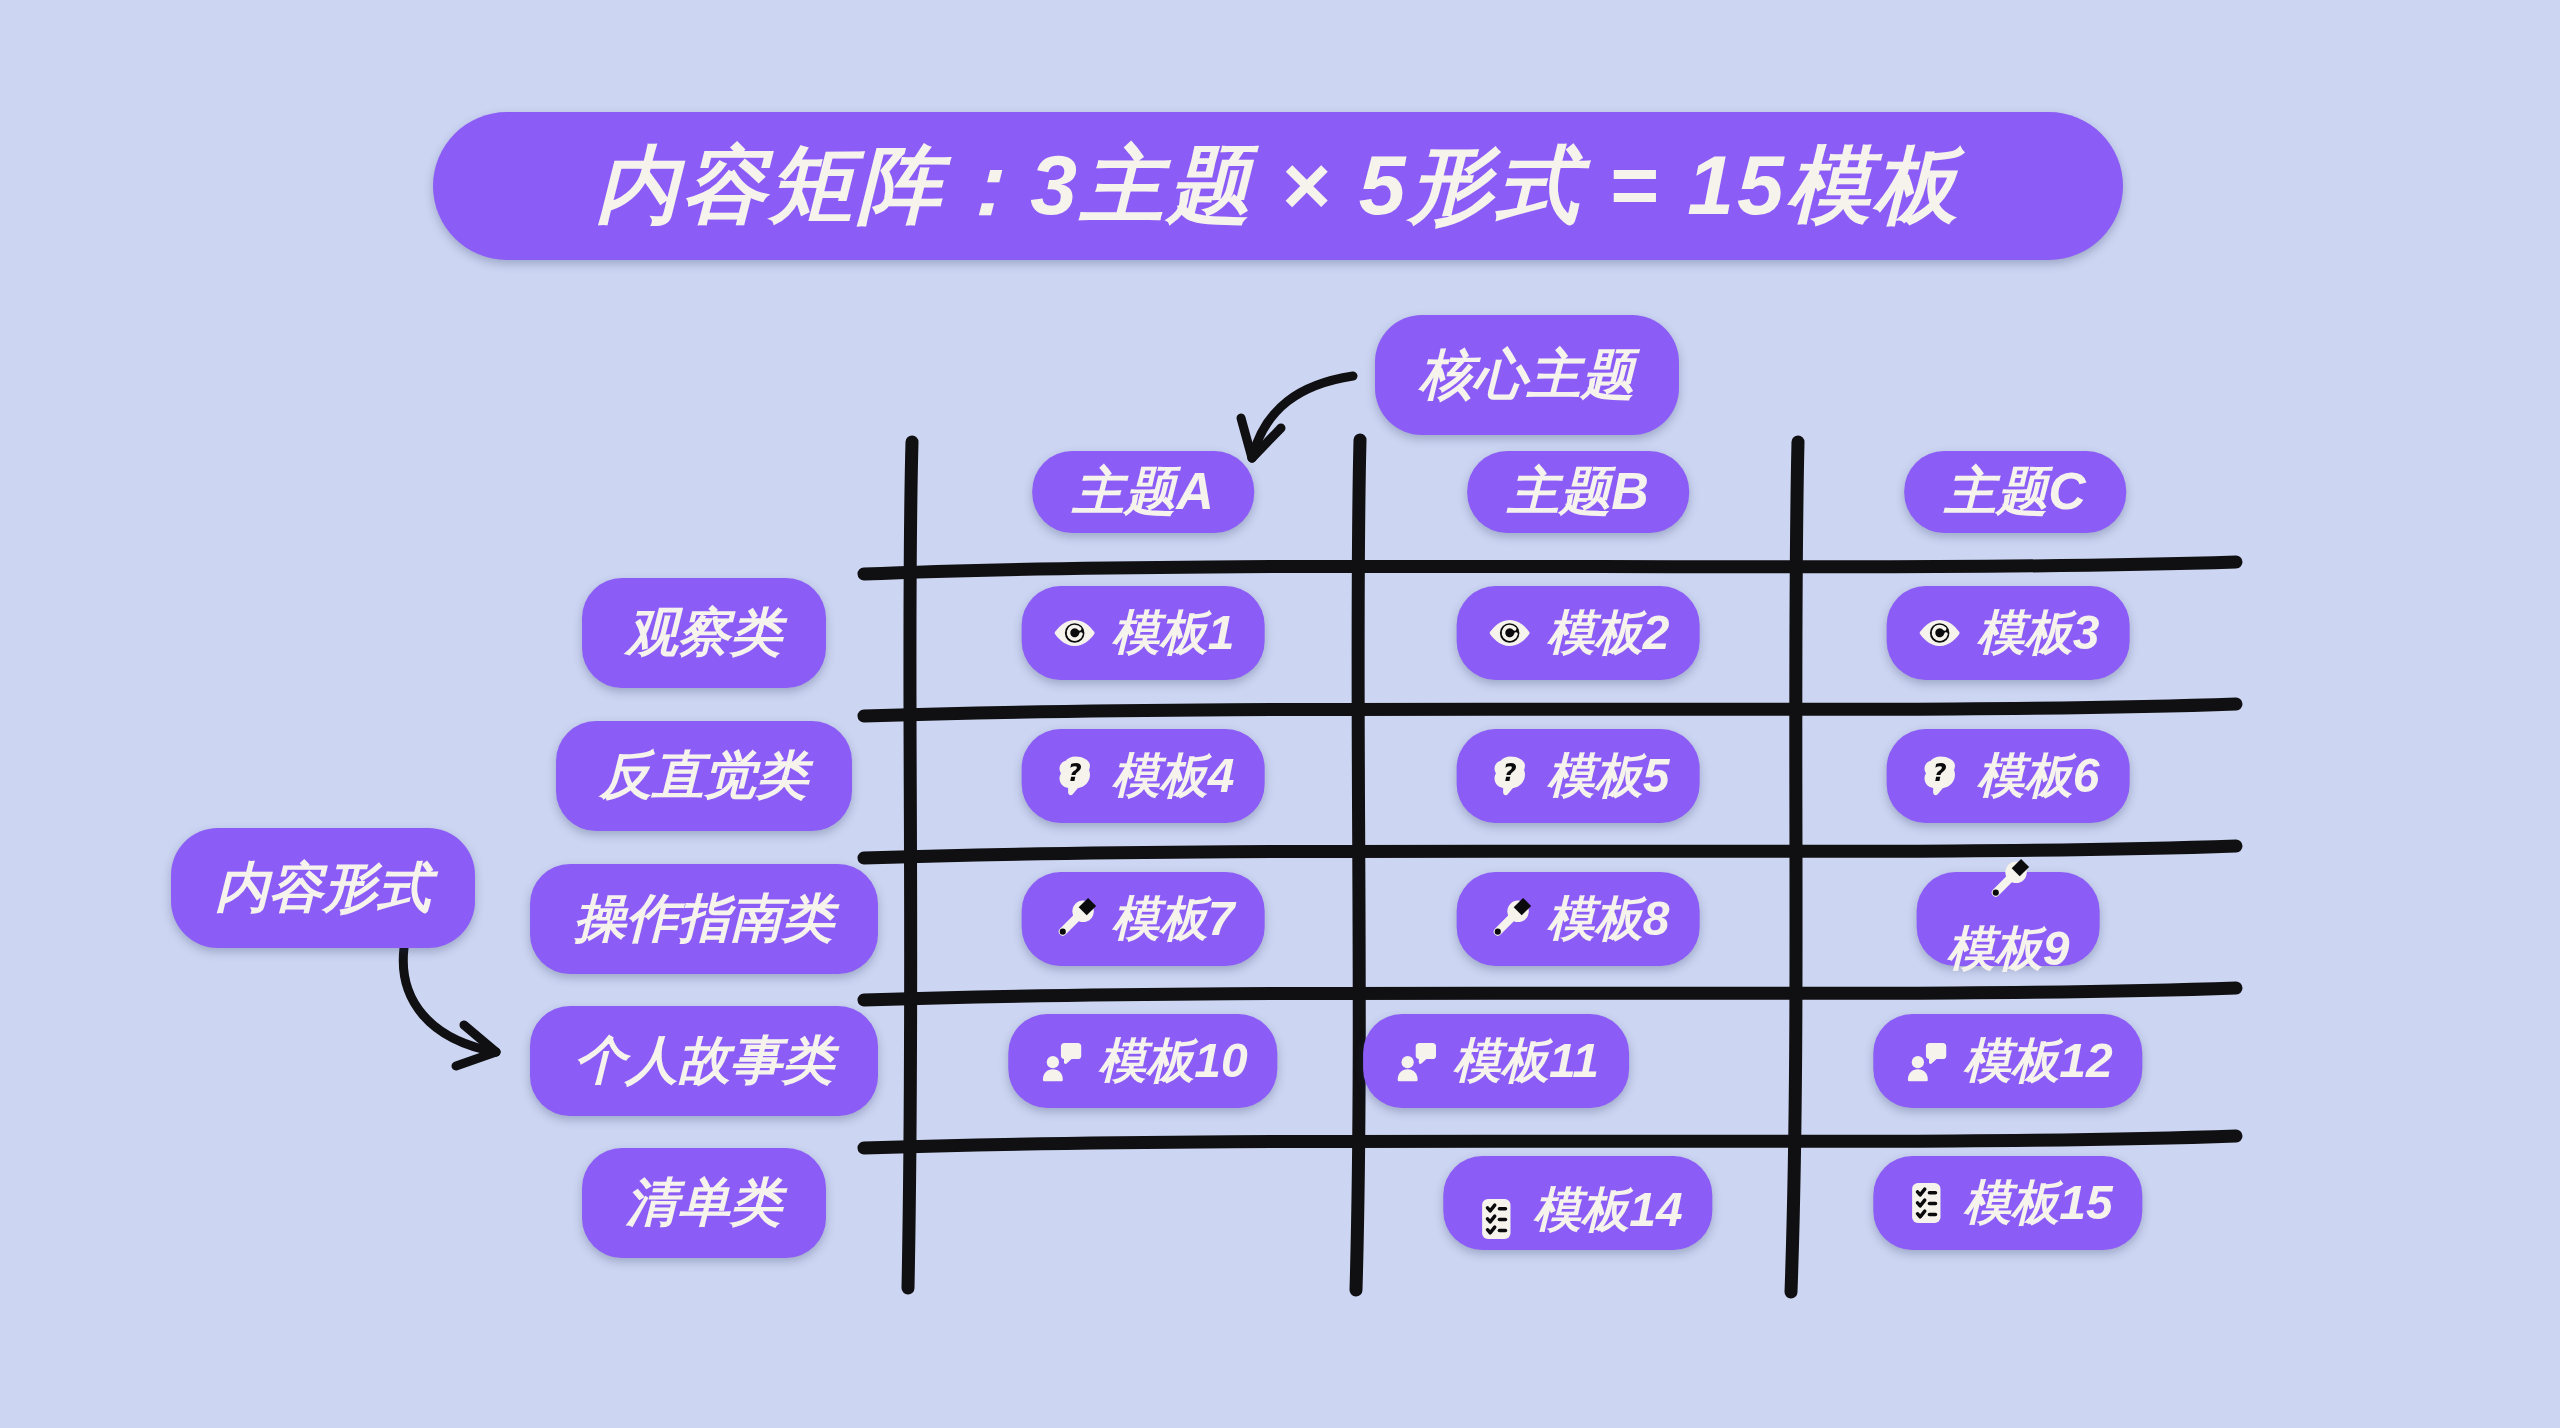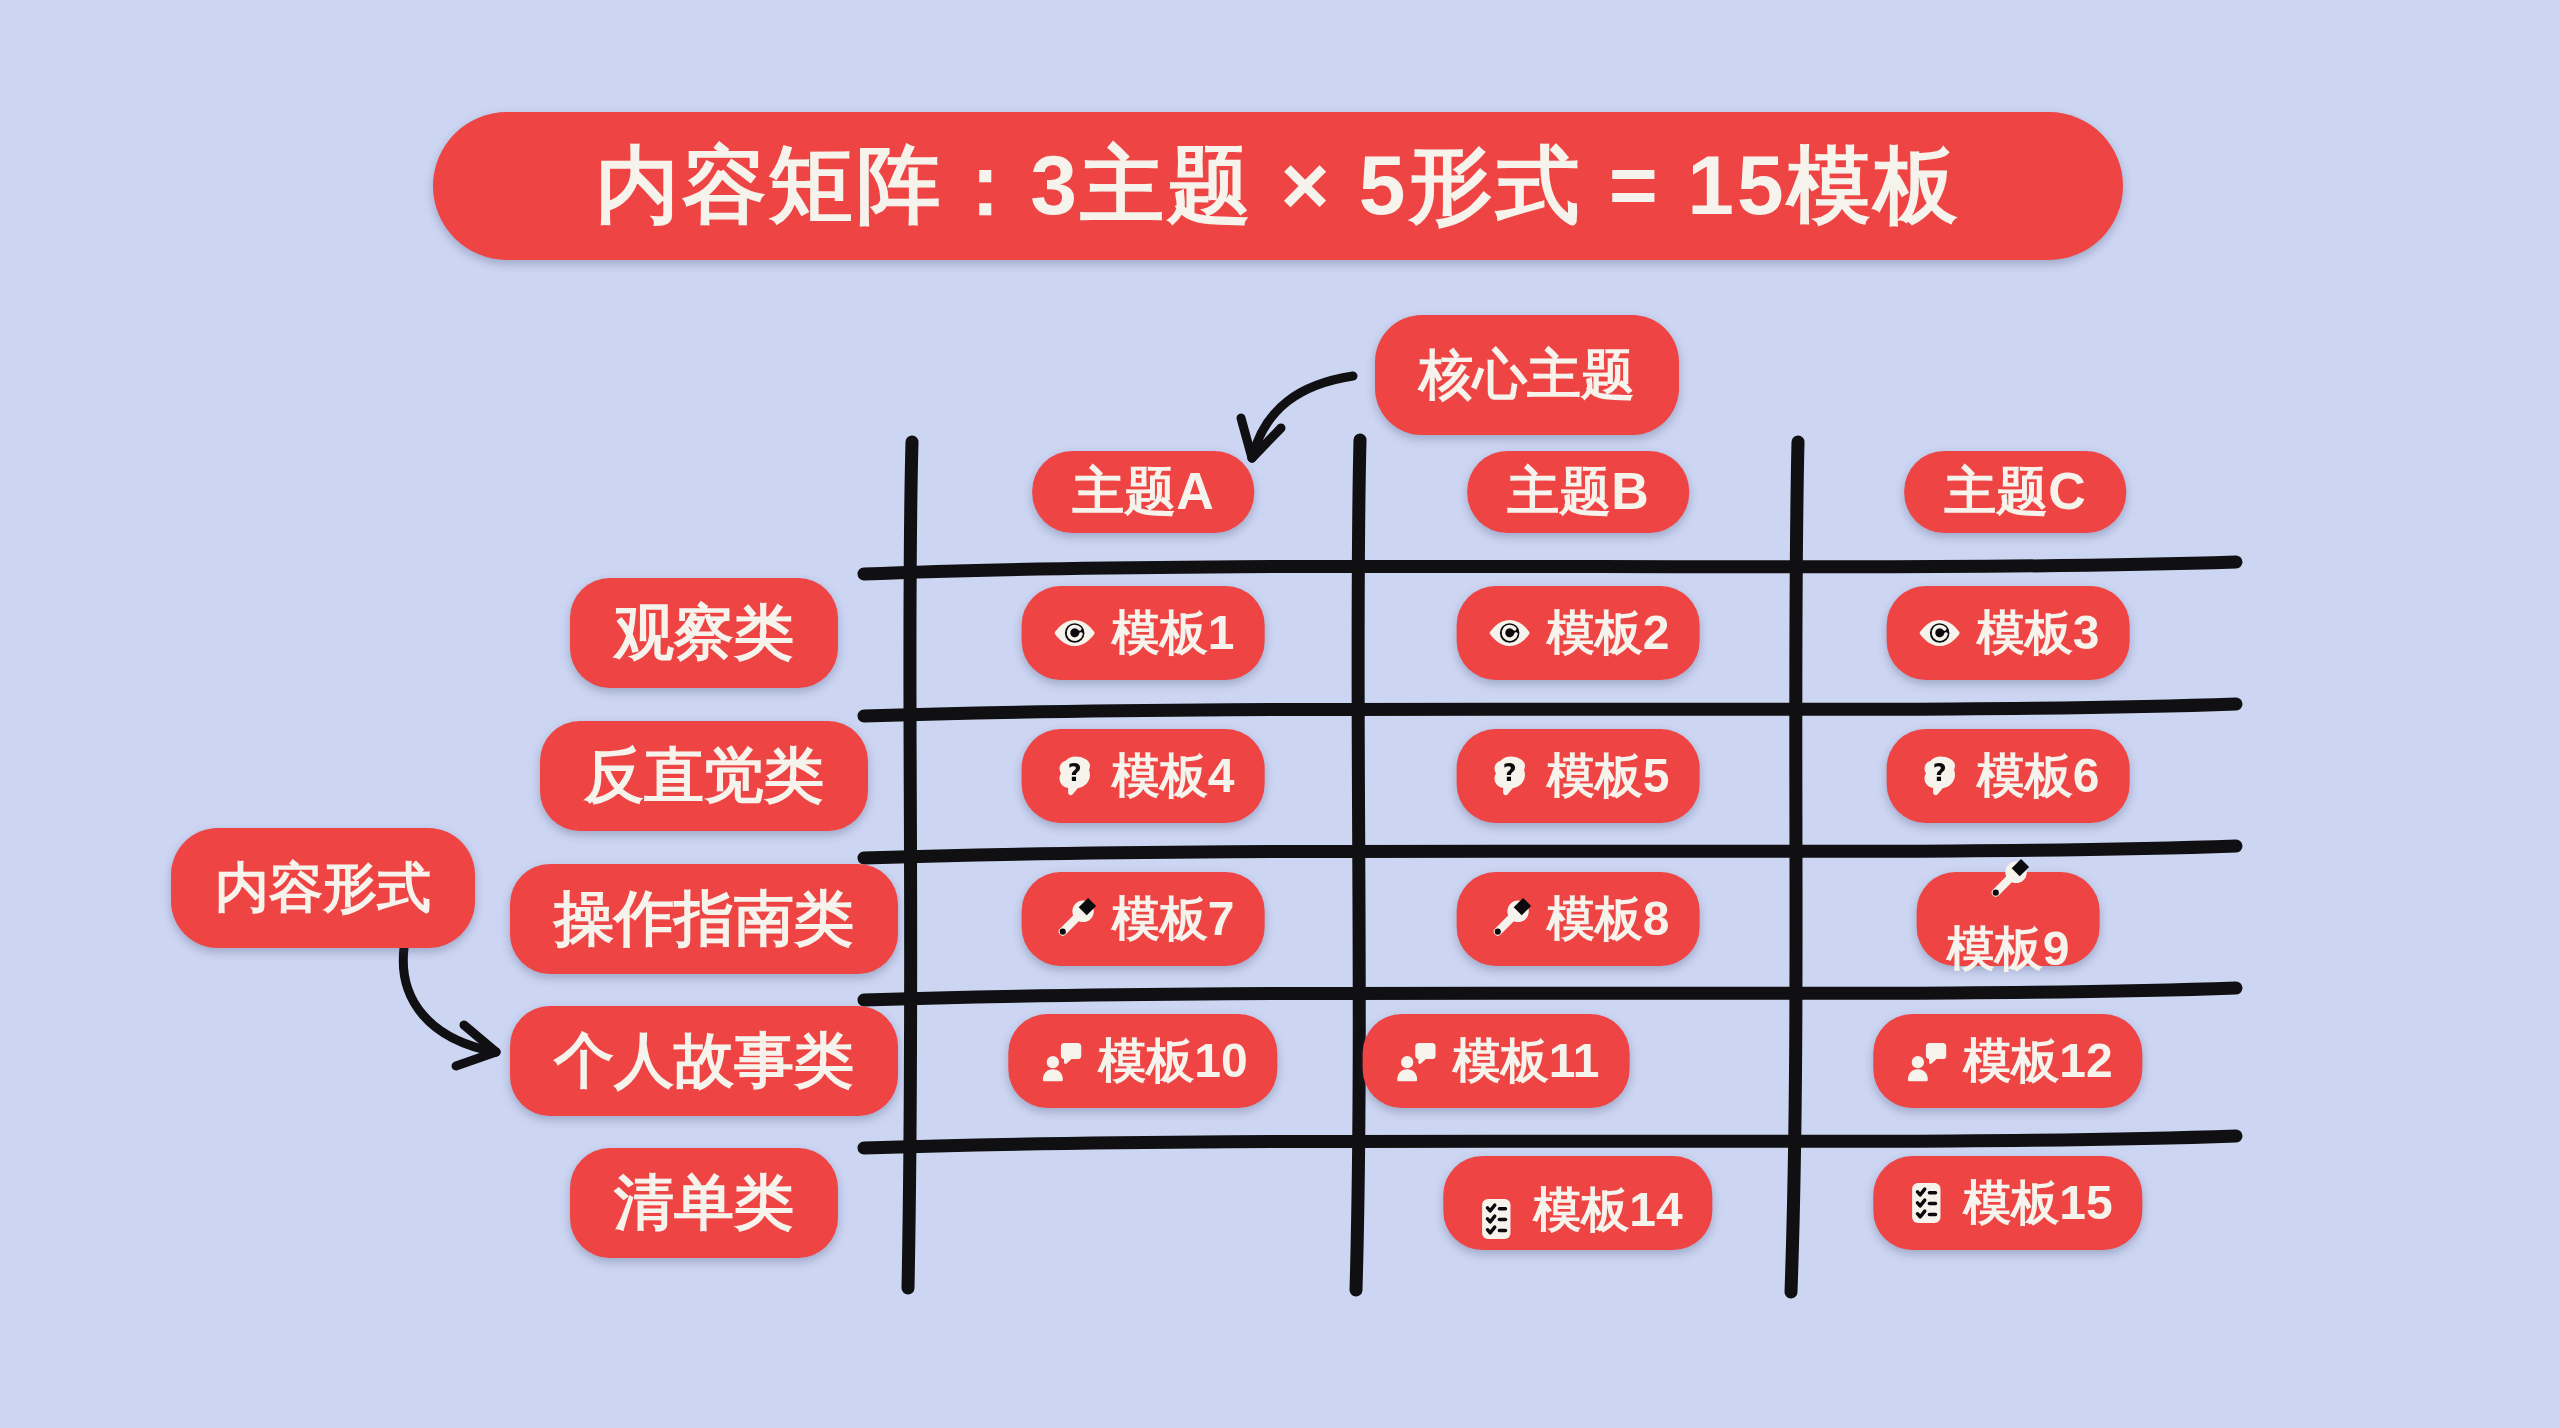--- a/index.html
+++ b/index.html
@@ -13,28 +13,29 @@
     position: relative;
     width: 2560px; height: 1428px;
     background: #ccd5f2;
   }
   .gridsvg {
     position: absolute; left: 0; top: 0;
     width: 2560px; height: 1428px;
   }
   .pill {
     position: absolute;
-    background: #ef4444;
+    background: #8b5cf6;
     color: #f5f3ec;
     font-weight: bold;
     display: flex;
     align-items: center;
     justify-content: center;
     white-space: nowrap;
     box-shadow: 0 4px 10px rgba(40,50,90,0.28);
+    font-style: italic;
   }
   .title-pill {
     left: 433px; top: 112px;
     width: 1690px; height: 148px;
     border-radius: 78px;
     font-size: 84px;
     letter-spacing: 3px;
   }
   .callout-pill {
     height: 120px;
@@ -47,21 +48,21 @@
   .header-pill {
     height: 82px;
     border-radius: 40px;
     font-size: 52px;
     padding: 0 40px;
     transform: translate(-50%, -50%);
   }
   .rowlabel-pill {
     height: 98px;
     border-radius: 40px;
-    font-size: 60px;
+    font-size: 52px;
     padding: 6px 44px;
     transform: translate(-50%, -50%);
   }
   .cell-pill {
     height: 78px;
     border-radius: 39px;
     font-size: 48px;
     padding: 8px 30px;
     gap: 14px;
     transform: translate(-50%, -50%);

